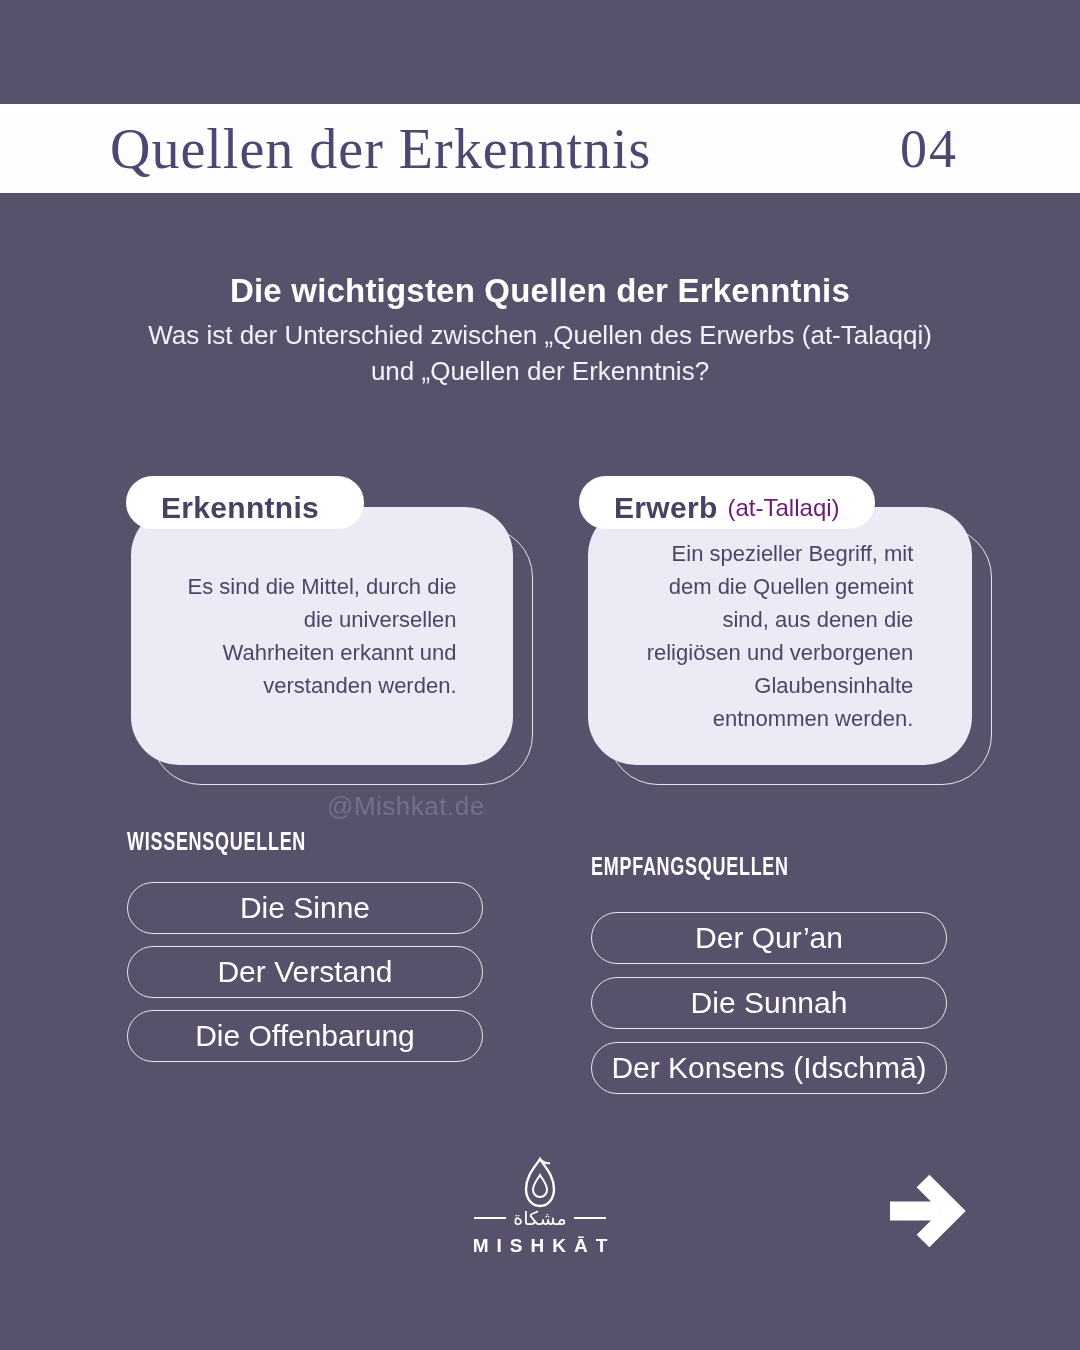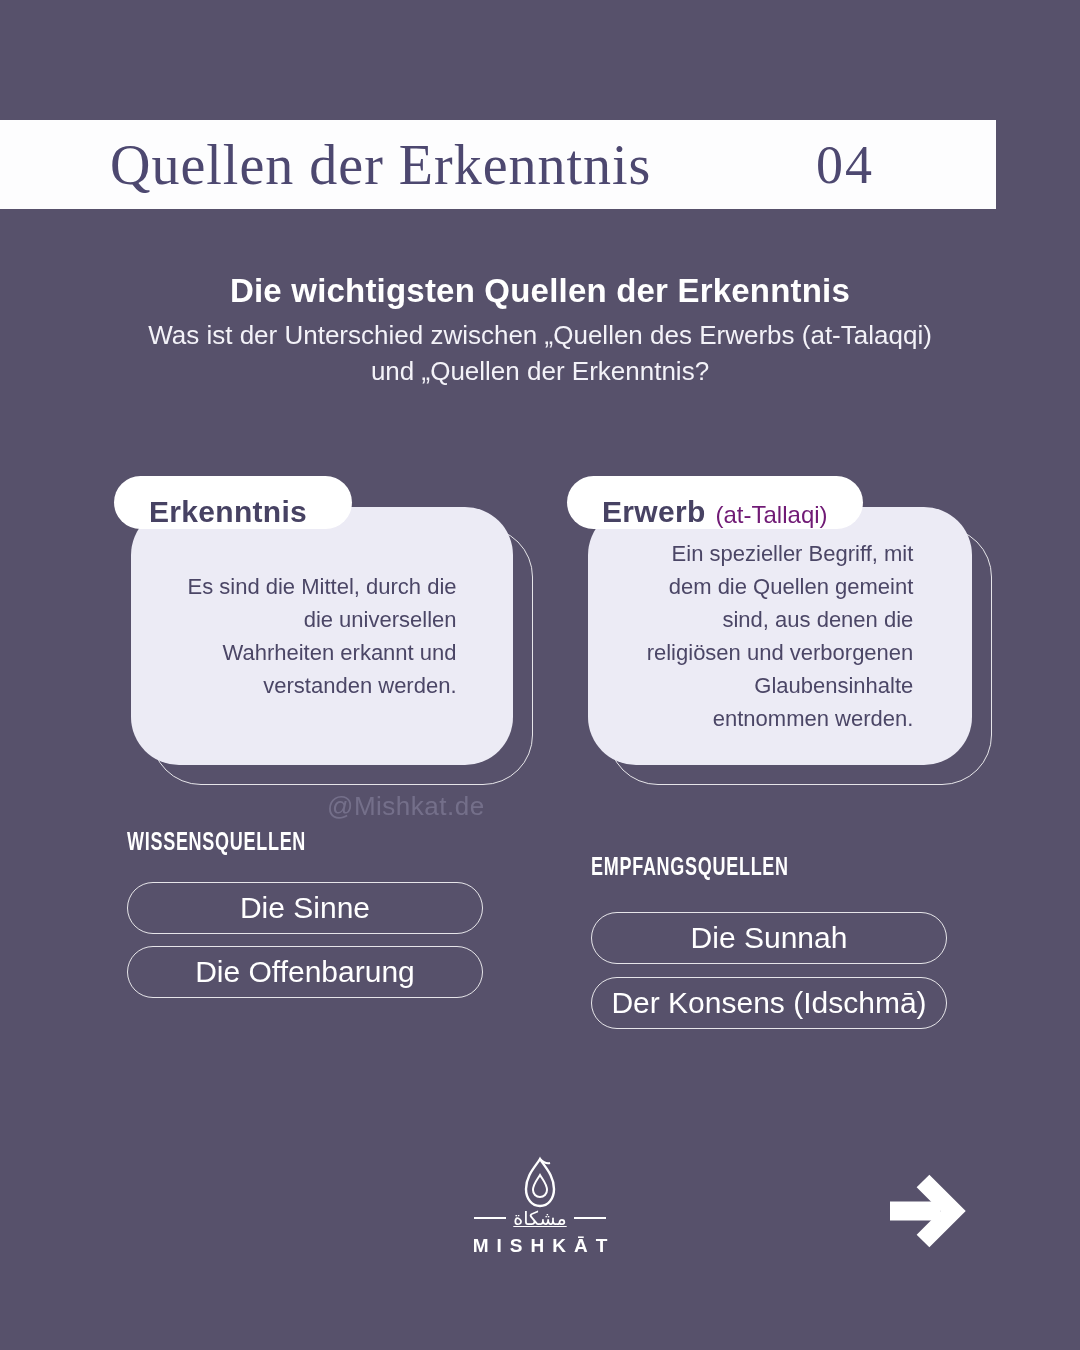--- a/index.html
+++ b/index.html
@@ -15,21 +15,21 @@
   *{margin:0;padding:0;box-sizing:border-box;}
   html,body{width:1080px;}
   body{font-family:"Liberation Sans",sans-serif;background:#2b2838;}
   .canvas{
     position:relative;width:1080px;height:1350px;overflow:hidden;
     background:var(--bg);
   }
 
   
   .band{
-    position:absolute;left:0;top:120px;width:996px;height:89px;
+    position:absolute;left:0;top:104px;width:1080px;height:89px;
     background:var(--band);
     display:flex;align-items:center;justify-content:space-between;
     padding:0 122px 0 110px;
   }
   .band-title{
     font-family:"Liberation Serif",serif;font-weight:400;
     font-size:56px;color:var(--band-text);letter-spacing:1px;white-space:nowrap;
   }
   .band-num{
     font-family:"Liberation Serif",serif;font-weight:400;
@@ -59,23 +59,23 @@
     background:var(--card-bg);border-radius:48px;
     display:flex;align-items:center;justify-content:center;
   }
   .cg-left .card{left:21px;}
   .cg-right .card{left:25px;width:384px;}
   .card-body{
     font-size:22px;line-height:33px;color:var(--card-text);
     text-align:right;white-space:pre-line;padding:0 12px;
   }
   .card-label{
-    position:absolute;left:4px;top:0;height:53px;z-index:2;
+    position:absolute;left:16px;top:0;height:53px;z-index:2;
     background:var(--white);border-radius:27px;
-    display:flex;align-items:flex-end;gap:10px;
+    display:flex;align-items:center;gap:10px;
     padding:10px 35px 0 35px;
   }
   .card-label-main{font-size:30px;font-weight:700;color:#474263;letter-spacing:.3px;}
   .card-label-suffix{font-size:24px;font-weight:400;color:#701a75;}
 
   
   .watermark{
     position:absolute;left:327px;top:791px;
     font-size:26px;color:var(--watermark);opacity:.55;letter-spacing:.5px;
   }
@@ -94,21 +94,21 @@
   .pill{
     height:52px;border:1.5px solid var(--outline);border-radius:27px;
     display:flex;align-items:center;justify-content:center;
     color:var(--white);font-size:30px;margin-bottom:12px;
   }
   .l-right .pill{margin-bottom:13px;}
 
   
   .logo{position:absolute;left:462px;top:1156px;width:156px;text-align:center;color:var(--white);}
   .lamp{display:block;margin:0 auto;}
-  .logo-row{display:flex;align-items:center;justify-content:center;gap:7px;margin-top:-4px;text-decoration:underline;}
+  .logo-row{display:flex;align-items:center;justify-content:center;gap:7px;margin-top:-4px;}
   .hline{width:32px;height:2px;background:var(--white);}
   .arabic{font-family:"DejaVu Sans",sans-serif;font-size:19px;line-height:20px;}
   .wordmark{
     margin-top:7px;font-size:19px;font-weight:700;
     letter-spacing:8px;margin-right:-8px;white-space:nowrap;
   }
   .next-arrow{
     position:absolute;left:888px;top:1172px;width:82px;height:78px;cursor:pointer;
     background:none;border:none;padding:0;display:block;
   }
@@ -158,27 +158,29 @@
       <span class="card-label-suffix">(at-Tallaqi)</span>
     </div>
   </div>
 
   <div class="watermark">@Mishkat.de</div>
 
   <div class="list l-left">
     <div class="list-heading"><span class="inner">WISSENSQUELLEN</span></div>
     <div class="pill-stack">
       <div class="pill">Die Sinne</div>
+      <div class="pill">Der Verstand</div>
       <div class="pill">Die Offenbarung</div>
     </div>
   </div>
 
   <div class="list l-right">
     <div class="list-heading"><span class="inner">EMPFANGSQUELLEN</span></div>
     <div class="pill-stack">
+      <div class="pill">Der Qur’an</div>
       <div class="pill">Die Sunnah</div>
       <div class="pill">Der Konsens (Idschmā)</div>
     </div>
   </div>
 
   <div class="logo">
     <svg class="lamp" width="46" height="56" viewBox="0 0 46 56" fill="none" xmlns="http://www.w3.org/2000/svg">
       <path d="M23 3 C19 10 9 19 9 33 C9 43 15 50 23 50 C31 50 37 43 37 33 C37 19 27 10 23 3 Z" stroke="#FFFFFF" stroke-width="2.4"></path>
       <path d="M23 3 C26 6 30 8 33 7" stroke="#FFFFFF" stroke-width="2"></path>
       <path d="M23 19 C20 24 16 28 16 34 a7 7 0 0 0 14 0 C30 28 26 24 23 19 Z" stroke="#FFFFFF" stroke-width="2"></path>

